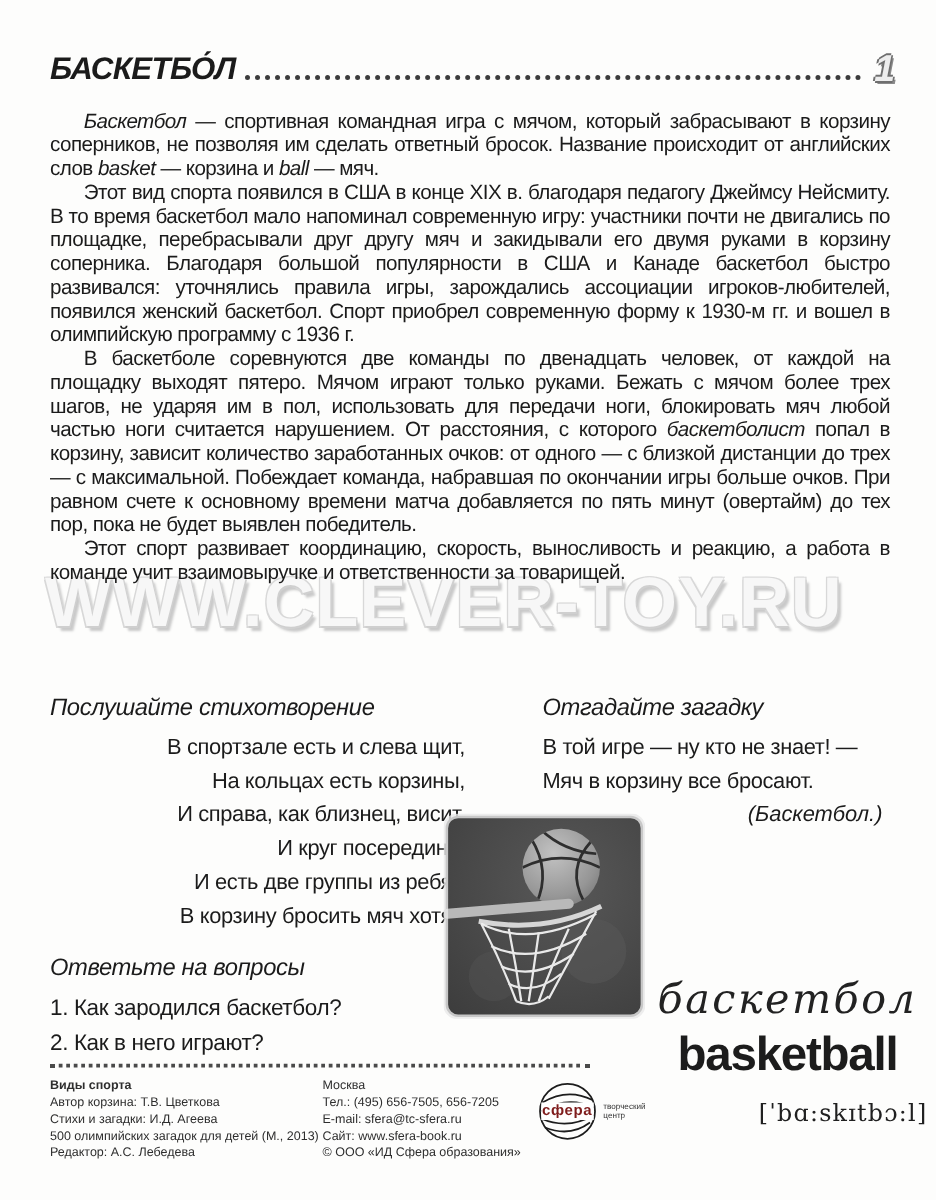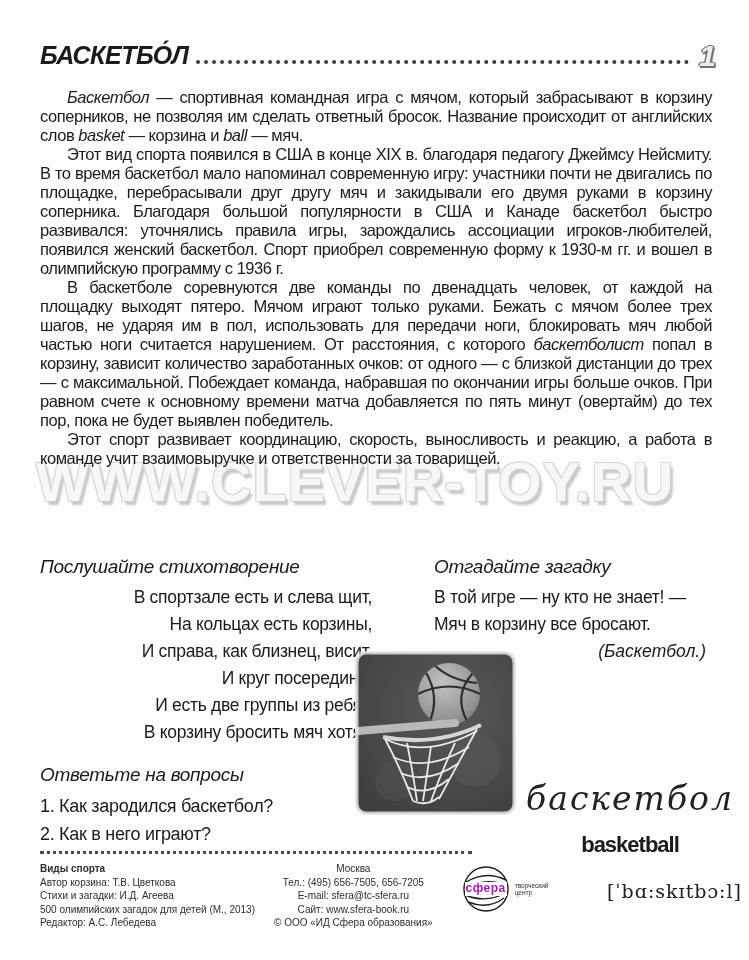--- a/index.html
+++ b/index.html
@@ -45,38 +45,38 @@
   .riddle .line{font-size:17.5px;line-height:27px;letter-spacing:-0.3px;}
   .riddle-answer{font-size:17.5px;line-height:27px;font-style:italic;text-align:right;padding-right:10px;}
   .questions-heading{margin-top:18px;}
   .question{font-size:18px;line-height:28px;letter-spacing:-0.3px;padding-left:24px;text-indent:-24px;}
   
   .photo{position:absolute;left:355px;top:651px;width:161px;height:164px;}
   .photo svg{display:block;width:100%;height:100%;}
   
   .vocab{position:absolute;left:518px;top:776px;width:224px;text-align:center;}
   .vocab-cursive{font-family:"DejaVu Serif",serif;font-style:italic;font-size:33px;line-height:46px;letter-spacing:2px;color:#222;}
-  .vocab-english{font-size:22px;font-weight:bold;line-height:45px;letter-spacing:-1px;color:#1c1c1c;}
+  .vocab-english{font-size:38px;font-weight:bold;line-height:45px;letter-spacing:-1px;color:#1c1c1c;}
   .vocab-ipa{font-family:"DejaVu Serif",serif;font-size:19px;line-height:48px;letter-spacing:1px;color:#202020;text-align:right;}
   
   .footer{
     position:absolute;left:40px;top:851px;width:432px;
     border-top:3px dotted #4a4a4a;padding-top:8px;
-    display:flex;gap:28px;align-items:flex-start;
+    display:flex;gap:12px;align-items:flex-start;
     font-size:10px;line-height:13.5px;color:#2e2e2e;
   }
   .footer .line{white-space:nowrap;}
   .footer-series{font-weight:bold;}
   .footer-left{flex:0 0 auto;width:206px;}
-  .footer-mid{flex:0 0 auto;text-align:center;}
+  .footer-mid{flex:0 0 auto;}
   .footer-logo{flex:0 0 auto;display:flex;align-items:center;gap:4px;margin-top:2px;}
   .logo-globe{position:relative;width:50px;height:50px;}
   .logo-name{
     position:absolute;left:4px;top:18px;width:42px;text-align:center;
-    background:#fff;font-size:12px;font-weight:bold;letter-spacing:0.5px;color:#a21caf;
+    background:#fff;font-size:12px;font-weight:bold;letter-spacing:0.5px;color:#7f1d1d;
   }
   .logo-tagline{width:42px;font-size:6.5px;line-height:7.5px;color:#333;}
 </style>
 </head>
 <body>
 
 <div class="page">
 
   <div class="watermark">WWW.CLEVER-TOY.RU</div>
 

